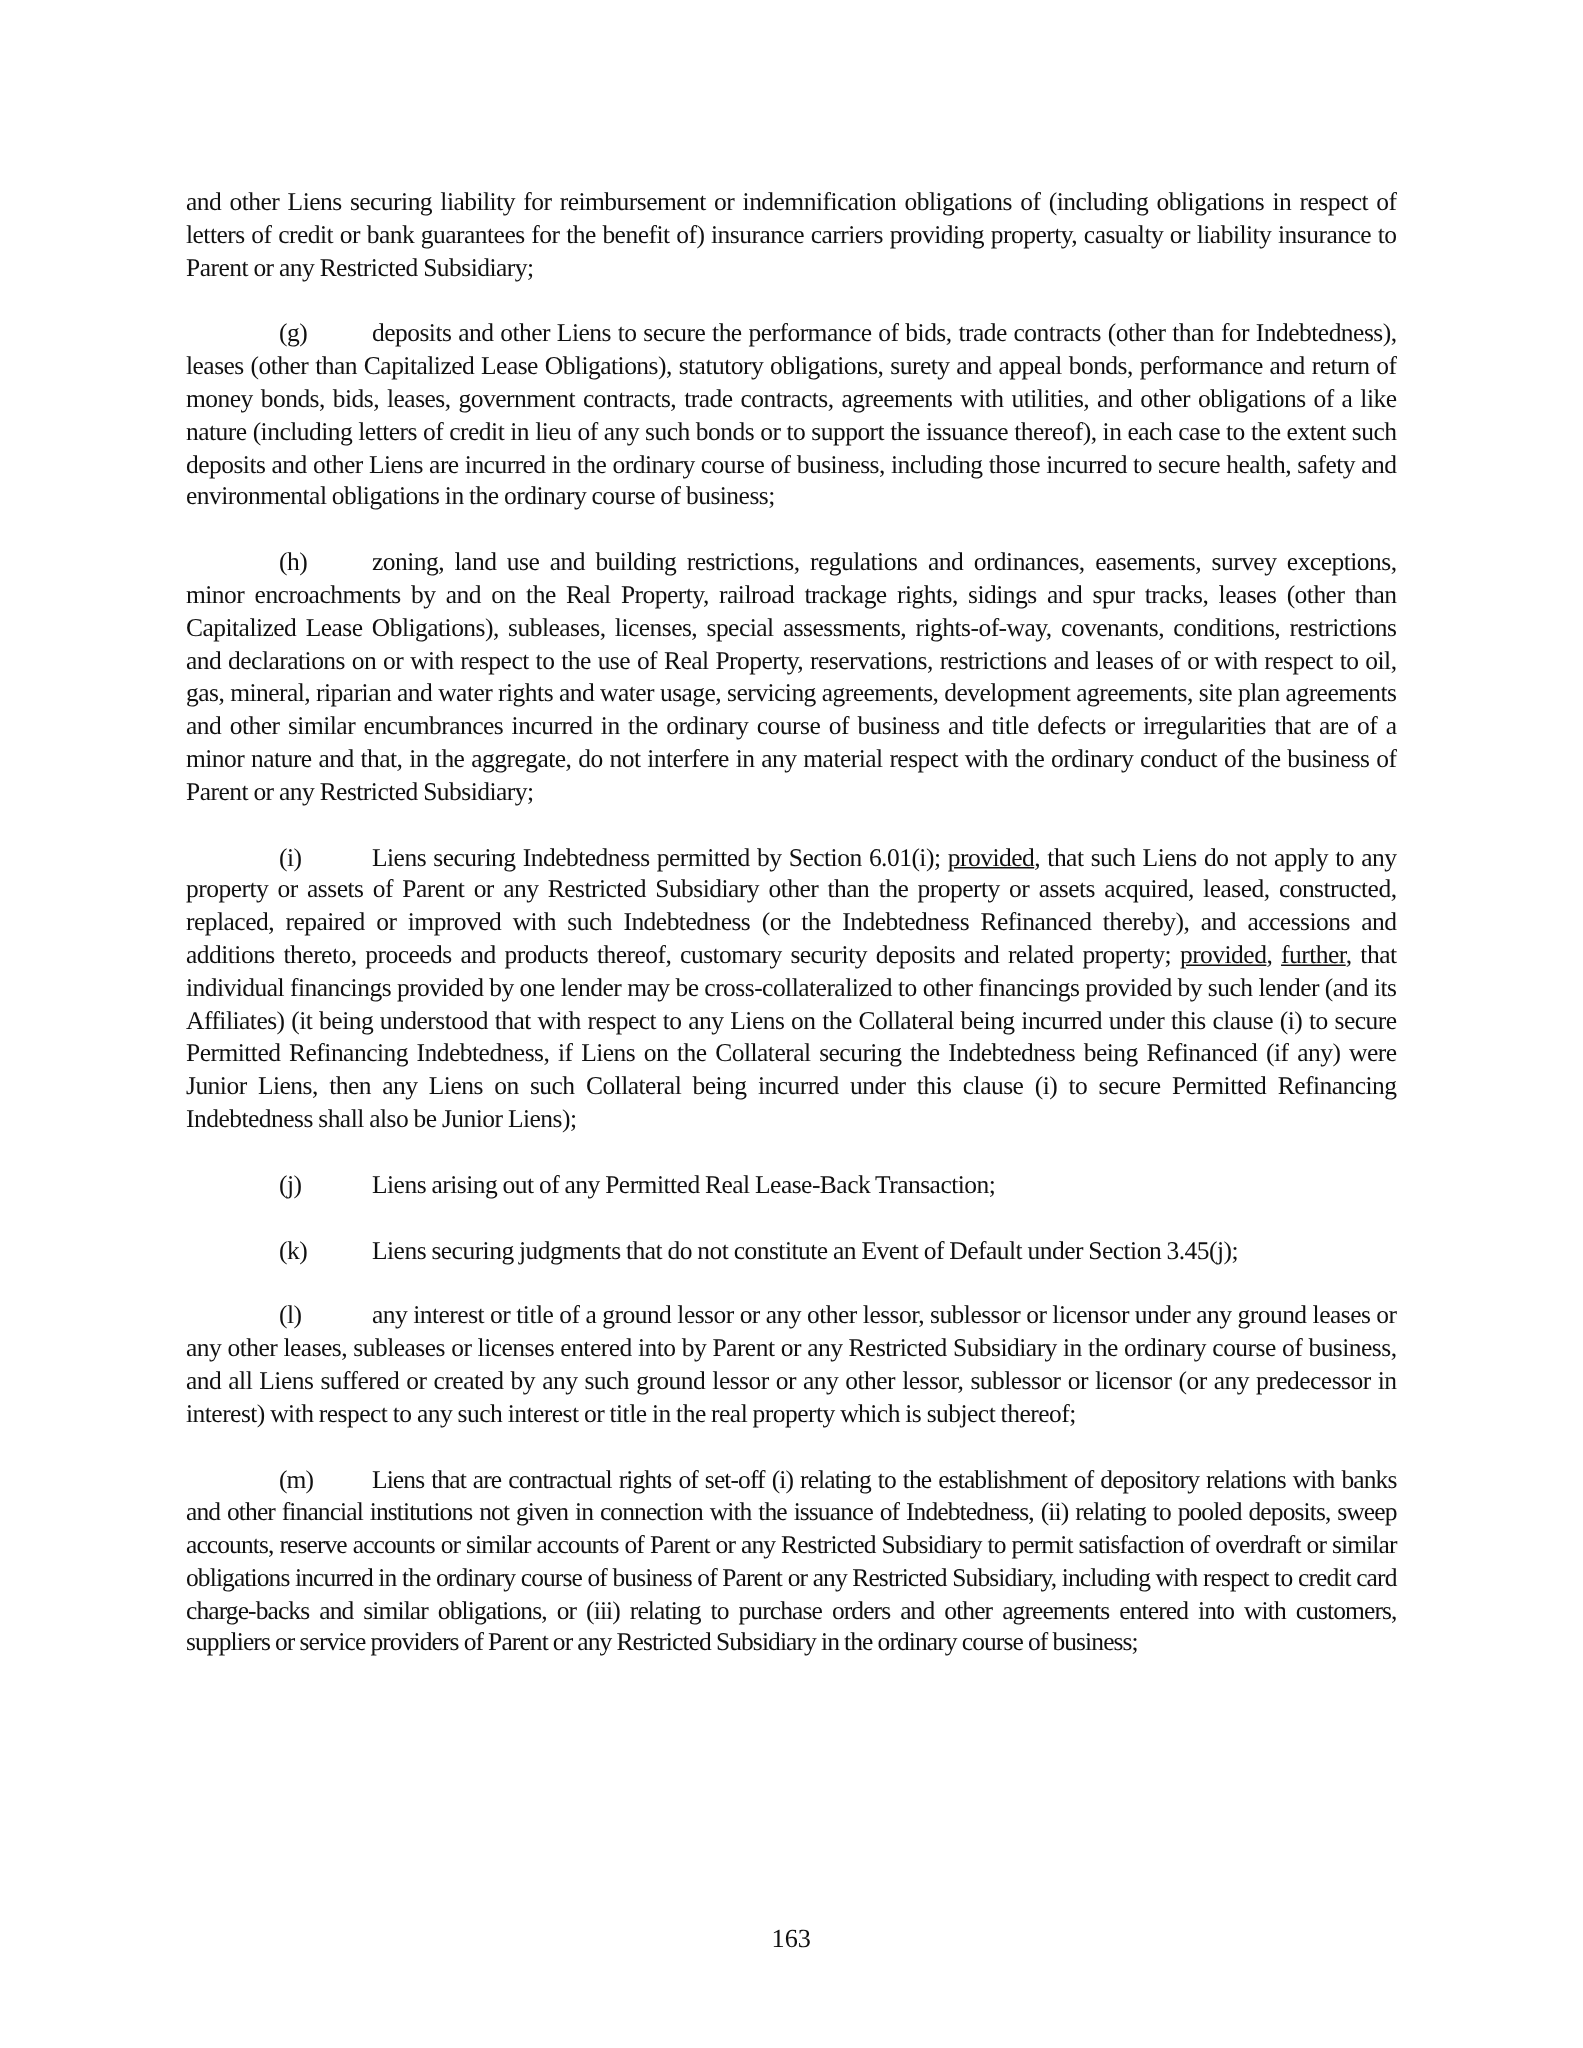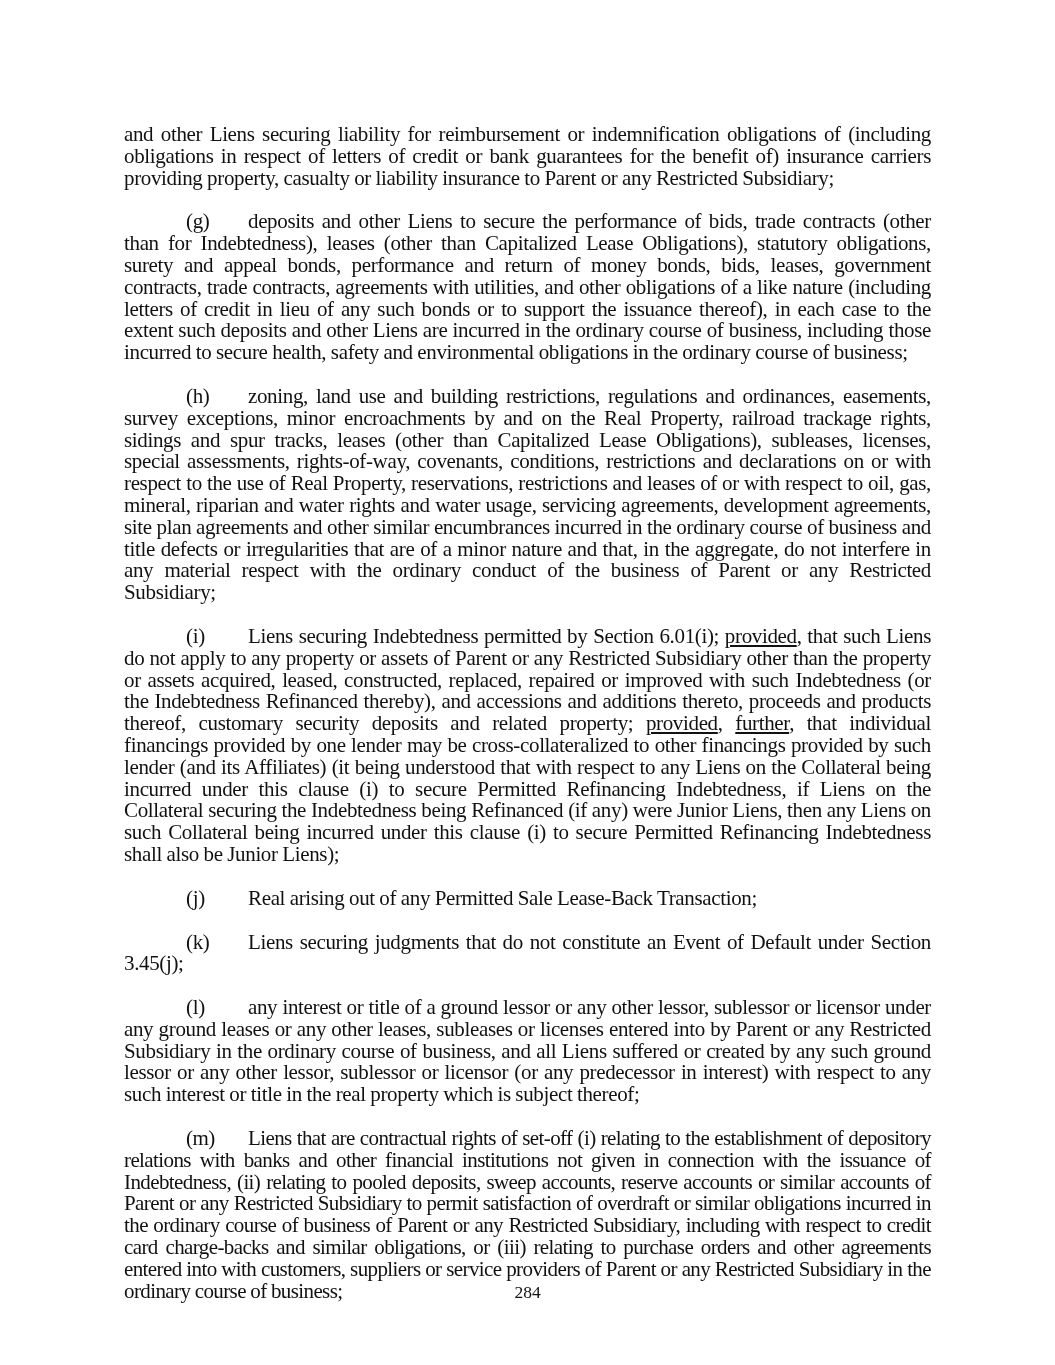--- a/index.html
+++ b/index.html
@@ -15,21 +15,21 @@
       font-family: "Liberation Serif", "DejaVu Serif", serif;
       color: #111111;
     }
     .page {
       position: absolute;
       left: 124px;
       top: 124px;
       width: 807px;
     }
     .para {
-      font-size: 21px;
+      font-size: 17px;
       line-height: 21.8px;
       text-align: justify;
       letter-spacing: -0.35px;
       word-spacing: -0.3px;
       margin: 0 0 22px 0;
     }
     .para .label {
       display: inline-block;
       width: 62px;
       margin-left: 62px;
@@ -46,19 +46,19 @@
     }
   </style>
 </head>
 <body>
 
 <div class="page" id="page">
     <p class="para"><span>and other Liens securing liability for reimbursement or indemnification obligations of (including obligations in respect of letters of credit or bank guarantees for the benefit of) insurance carriers providing property, casualty or liability insurance to Parent or any Restricted Subsidiary;</span></p>
     <p class="para"><span class="label">(g)</span><span>deposits and other Liens to secure the performance of bids, trade contracts (other than for Indebtedness), leases (other than Capitalized Lease Obligations), statutory obligations, surety and appeal bonds, performance and return of money bonds, bids, leases, government contracts, trade contracts, agreements with utilities, and other obligations of a like nature (including letters of credit in lieu of any such bonds or to support the issuance thereof), in each case to the extent such deposits and other Liens are incurred in the ordinary course of business, including those incurred to secure health, safety and environmental obligations in the ordinary course of business;</span></p>
     <p class="para"><span class="label">(h)</span><span>zoning, land use and building restrictions, regulations and ordinances, easements, survey exceptions, minor encroachments by and on the Real Property, railroad trackage rights, sidings and spur tracks, leases (other than Capitalized Lease Obligations), subleases, licenses, special assessments, rights-of-way, covenants, conditions, restrictions and declarations on or with respect to the use of Real Property, reservations, restrictions and leases of or with respect to oil, gas, mineral, riparian and water rights and water usage, servicing agreements, development agreements, site plan agreements and other similar encumbrances incurred in the ordinary course of business and title defects or irregularities that are of a minor nature and that, in the aggregate, do not interfere in any material respect with the ordinary conduct of the business of Parent or any Restricted Subsidiary;</span></p>
     <p class="para"><span class="label">(i)</span><span>Liens securing Indebtedness permitted by Section 6.01(i); </span><span class="u">provided</span><span>, that such Liens do not apply to any property or assets of Parent or any Restricted Subsidiary other than the property or assets acquired, leased, constructed, replaced, repaired or improved with such Indebtedness (or the Indebtedness Refinanced thereby), and accessions and additions thereto, proceeds and products thereof, customary security deposits and related property; </span><span class="u">provided</span><span>, </span><span class="u">further</span><span>, that individual financings provided by one lender may be cross-collateralized to other financings provided by such lender (and its Affiliates) (it being understood that with respect to any Liens on the Collateral being incurred under this clause (i) to secure Permitted Refinancing Indebtedness, if Liens on the Collateral securing the Indebtedness being Refinanced (if any) were Junior Liens, then any Liens on such Collateral being incurred under this clause (i) to secure Permitted Refinancing Indebtedness shall also be Junior Liens);</span></p>
-    <p class="para"><span class="label">(j)</span><span>Real arising out of any Permitted Sale Lease-Back Transaction;</span></p>
+    <p class="para"><span class="label">(j)</span><span>Liens arising out of any Permitted Real Lease-Back Transaction;</span></p>
     <p class="para"><span class="label">(k)</span><span>Liens securing judgments that do not constitute an Event of Default under Section 3.45(j);</span></p>
     <p class="para"><span class="label">(l)</span><span>any interest or title of a ground lessor or any other lessor, sublessor or licensor under any ground leases or any other leases, subleases or licenses entered into by Parent or any Restricted Subsidiary in the ordinary course of business, and all Liens suffered or created by any such ground lessor or any other lessor, sublessor or licensor (or any predecessor in interest) with respect to any such interest or title in the real property which is subject thereof;</span></p>
     <p class="para tight"><span class="label">(m)</span><span>Liens that are contractual rights of set-off (i) relating to the establishment of depository relations with banks and other financial institutions not given in connection with the issuance of Indebtedness, (ii) relating to pooled deposits, sweep accounts, reserve accounts or similar accounts of Parent or any Restricted Subsidiary to permit satisfaction of overdraft or similar obligations incurred in the ordinary course of business of Parent or any Restricted Subsidiary, including with respect to credit card charge-backs and similar obligations, or (iii) relating to purchase orders and other agreements entered into with customers, suppliers or service providers of Parent or any Restricted Subsidiary in the ordinary course of business;</span></p>
   </div>
 
-<div class="footer">284</div>
+<div class="footer">163</div>
 
 </body></html>

